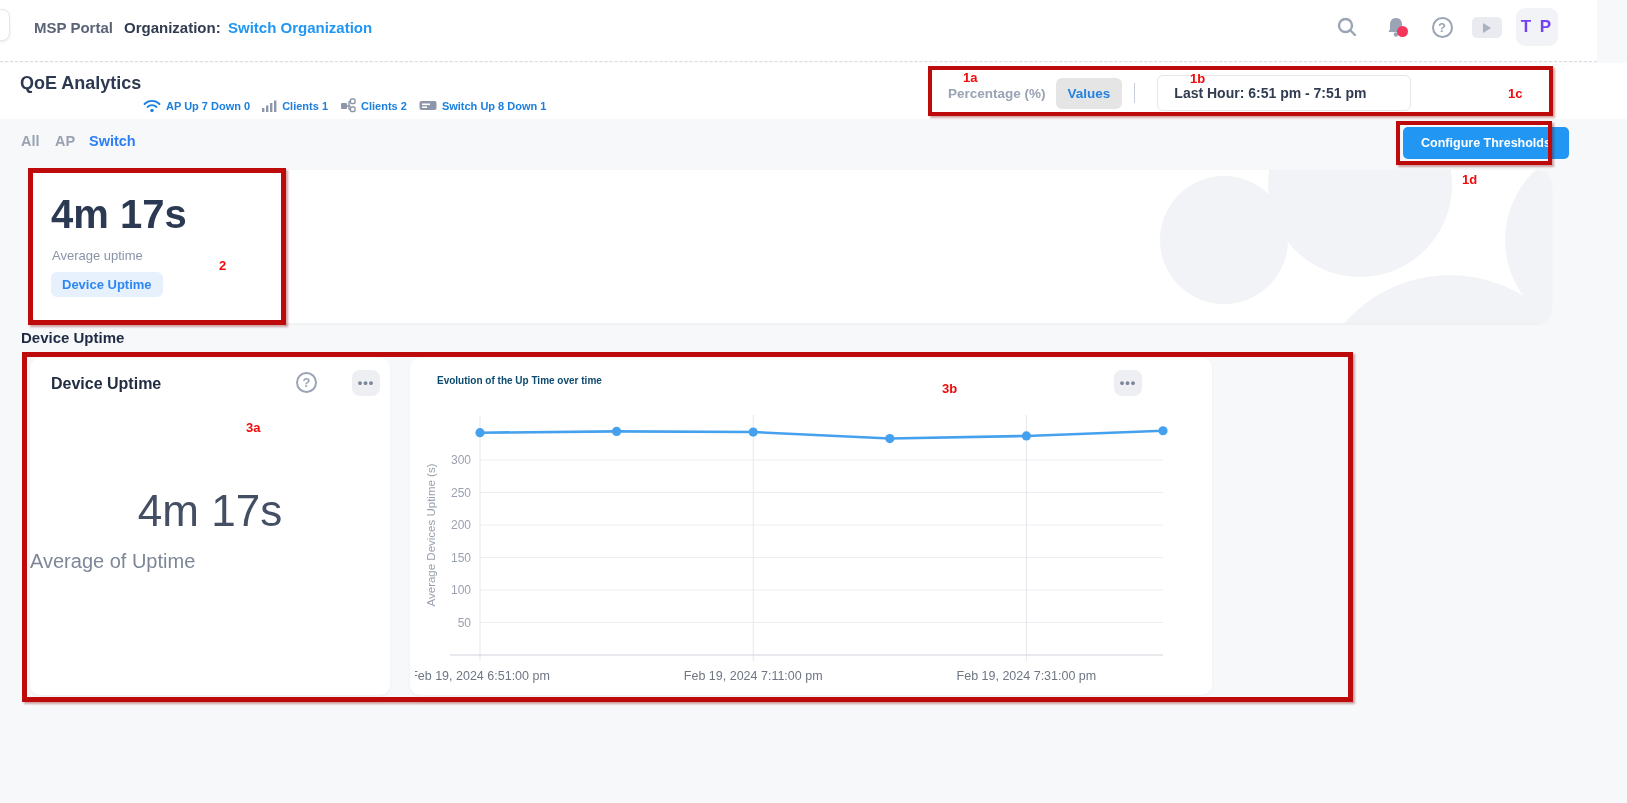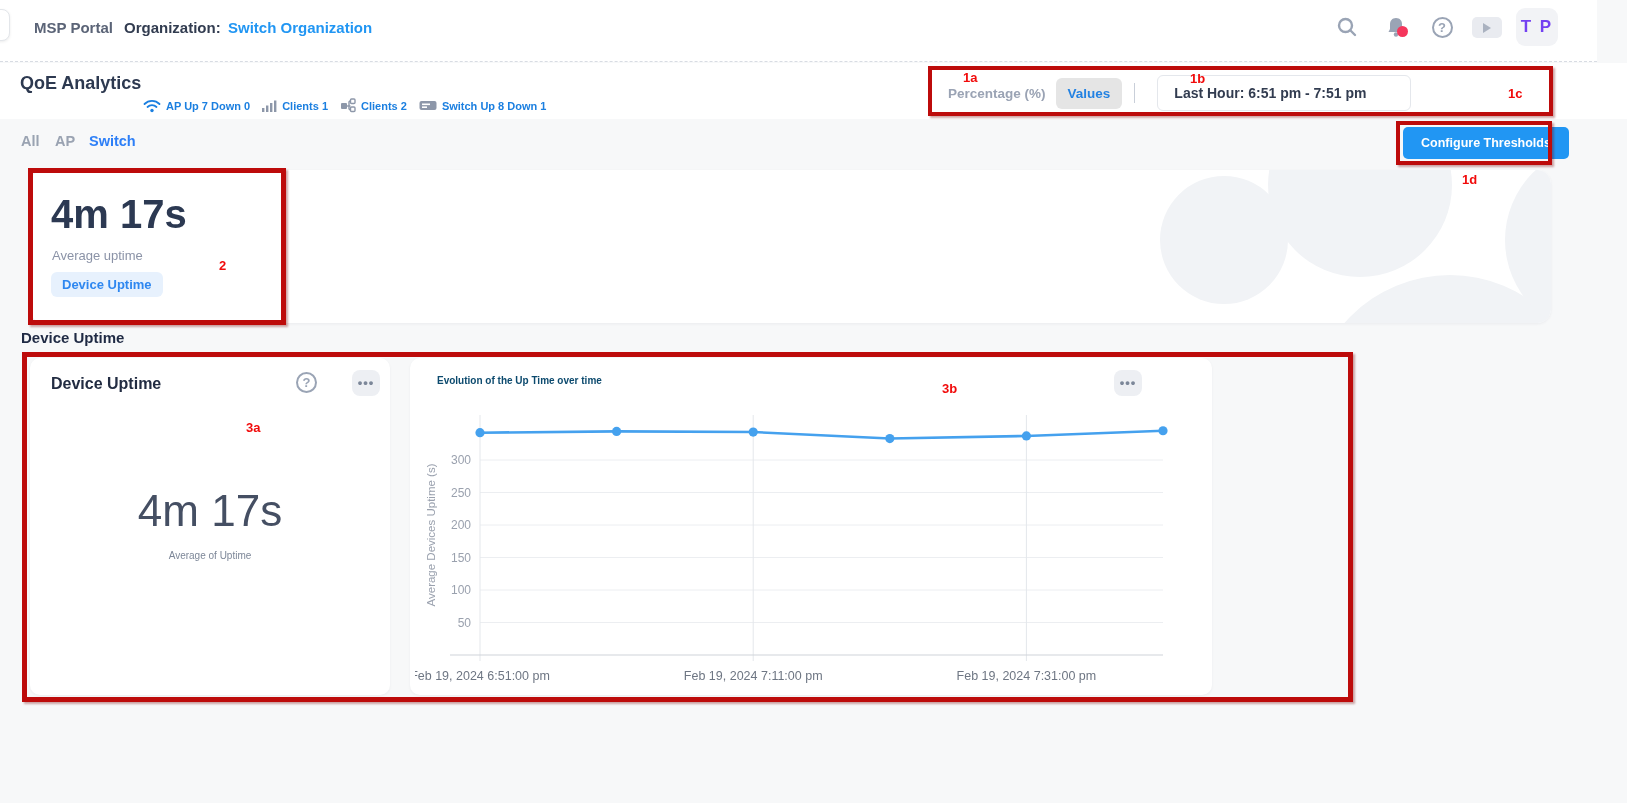--- a/index.html
+++ b/index.html
@@ -56,21 +56,21 @@
   .uptime-card { position:absolute; left:30px; top:358px; width:360px; height:337px; background:#fff; border-radius:10px; box-shadow:0 1px 3px rgba(30,40,60,.05); }
   .chart-card { position:absolute; left:410px; top:358px; width:802px; height:337px; background:#fff; border-radius:10px; box-shadow:0 1px 3px rgba(30,40,60,.05); }
   .card-title { position:absolute; left:21px; top:17px; font-size:16px; font-weight:700; color:#222c42; }
   .chart-title { position:absolute; left:27px; top:17px; font-size:10px; font-weight:700; color:#0c4a6e; }
   .card-help { position:absolute; left:266px; top:14px; cursor:pointer; }
   .menu-btn { position:absolute; top:12px; width:28px; height:26px; background:#edeff3; border-radius:8px; border:none; cursor:pointer; color:#7c8799; font-size:13px; font-weight:700; line-height:10px; }
   .menu-btn::before { content:"\2022\2022\2022"; letter-spacing:1px; }
   .uptime-card .menu-btn { left:322px; }
   .chart-card .menu-btn { left:704px; }
   .uptime-value { position:absolute; left:0; top:128px; width:360px; text-align:center; font-size:44px; font-weight:400; color:#454f63; }
-  .uptime-caption { position:absolute; left:0; top:192px; width:360px; text-align:center; font-size:10px; color:#7d8798; }
+  .uptime-caption { position:absolute; left:0; top:192px; width:360px; font-size:20px; color:#7d8798; }
   #uptime-chart { position:absolute; left:5px; top:42px; }
 
   
   .anno-box { position:absolute; border:4px solid #bd0b0b; box-shadow:2px 2px 2px rgba(120,0,0,.35); pointer-events:none; }
   .anno-box.thick { border-width:5px; }
   .anno-label { position:absolute; color:#f10b0b; font-size:13px; font-weight:700; pointer-events:none; }
 </style>
 </head>
 <body>
 

